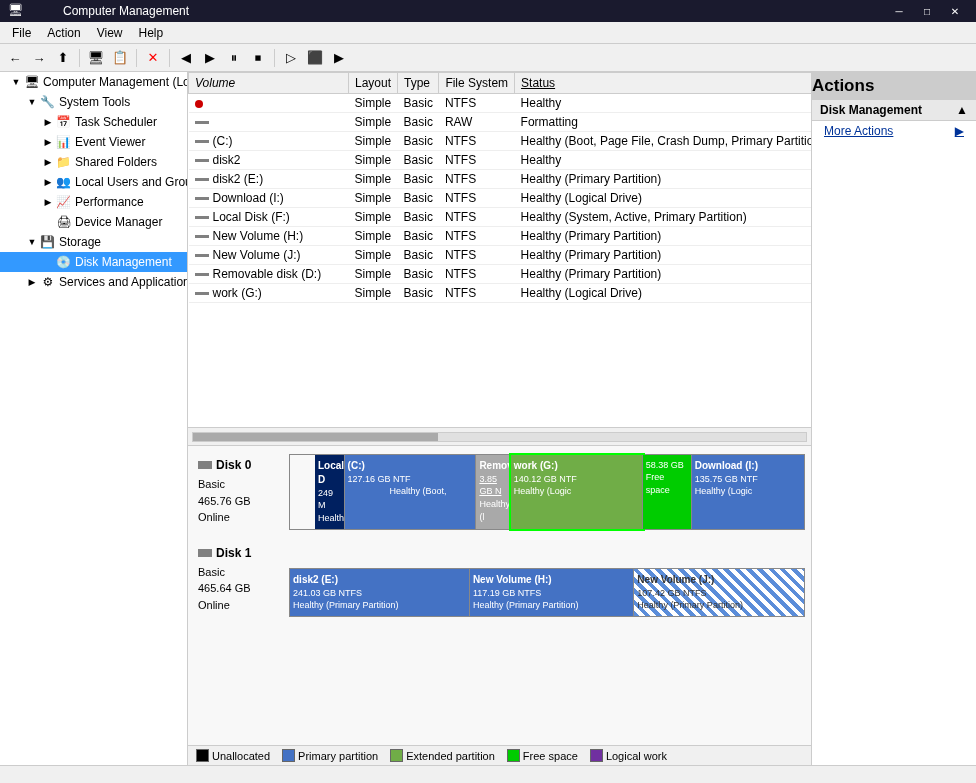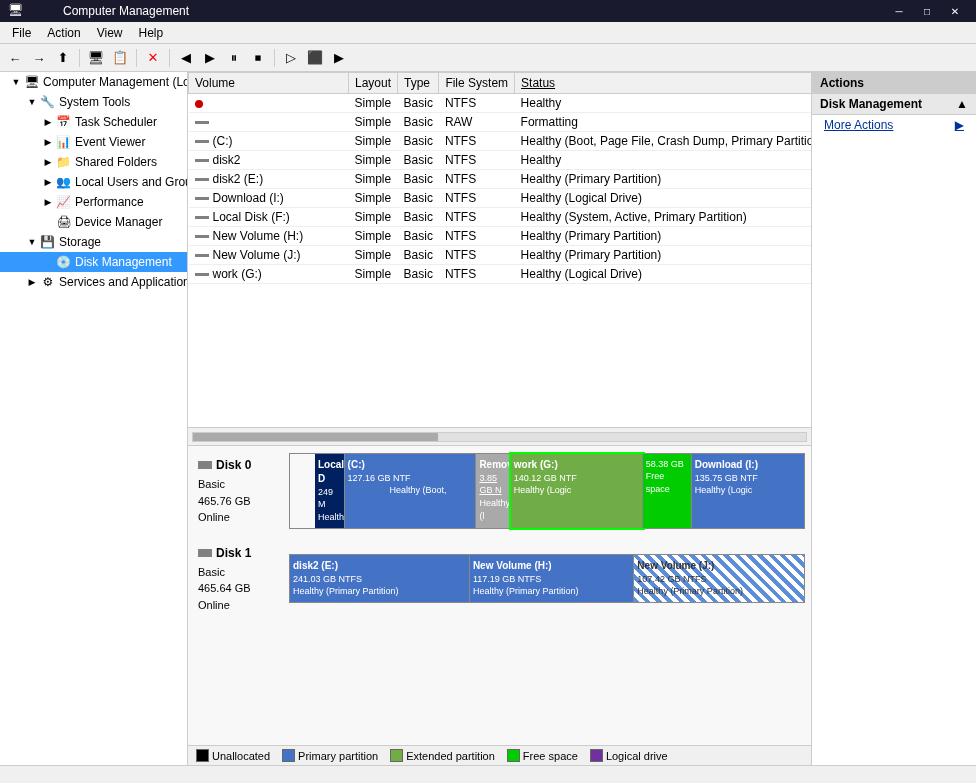--- a/index.html
+++ b/index.html
@@ -41,21 +41,21 @@
     
     .table-area { flex: 1; overflow: auto; min-height: 0; }
     table { width: 100%; border-collapse: collapse; font-size: 12px; }
     table th { background: #f0f0f0; border: 1px solid #ccc; padding: 3px 6px; text-align: left; font-weight: normal; position: sticky; top: 0; cursor: pointer; white-space: nowrap; }
     table td { border-bottom: 1px solid #eee; padding: 2px 6px; white-space: nowrap; font-size: 12px; }
     .disk-indicator { display: inline-block; width: 8px; height: 8px; border-radius: 50%; margin-right: 4px; vertical-align: middle; }
     .disk-red { background: #cc0000; }
 
     
     .disk-map-area { height: 300px; border-top: 1px solid #ccc; overflow-y: auto; background: #f8f8f8; padding: 6px; }
-    .disk-row { margin-bottom: 10px; display: flex; align-items: center; }
+    .disk-row { margin-bottom: 10px; display: flex; align-items: flex-end; }
     .disk-info { width: 95px; flex-shrink: 0; padding: 4px; font-size: 11px; line-height: 1.5; }
     .disk-info b { font-size: 12px; font-weight: bold; }
     .disk-bar-container { flex: 1; display: flex; position: relative; border: 1px solid #888; }
     .disk-seg { border-right: 1px solid #888; padding: 4px 3px; font-size: 10px; overflow: hidden; line-height: 1.4; cursor: pointer; }
     .disk-seg:last-child { border-right: none; }
     .seg-blue { background: #4472c4; color: white; }
     .seg-dark-blue { background: #002060; color: white; }
     .seg-green { background: #70ad47; color: white; }
     .seg-gray { background: #a9a9a9; color: white; }
     .seg-hatched { background: repeating-linear-gradient(45deg, #7aa3d4, #7aa3d4 3px, #ffffff 3px, #ffffff 6px); color: #333; }
@@ -68,21 +68,21 @@
     
     .legend { height: 20px; display: flex; align-items: center; padding: 0 8px; gap: 12px; font-size: 11px; border-top: 1px solid #ccc; background: #f0f0f0; }
     .legend-item { display: flex; align-items: center; gap: 3px; }
     .legend-box { width: 13px; height: 13px; border: 1px solid #666; }
     .leg-black { background: #000; }
     .leg-blue { background: #4472c4; }
     .leg-green { background: #70ad47; }
 
     
     .actions-panel { width: 165px; flex-shrink: 0; border-left: 1px solid #ccc; background: white; overflow-y: auto; }
-    .actions-header { background: #ccc; padding: 4px 8px; font-weight: bold; font-size: 12px; }
+    .actions-header { background: #ccc; padding: 4px 0; font-weight: bold; font-size: 17px; }
     .actions-section { background: #e8e8e8; padding: 3px 8px; font-weight: bold; font-size: 12px; border-bottom: 1px solid #ccc; display: flex; justify-content: space-between; align-items: center; }
     .actions-item { padding: 3px 12px; font-size: 12px; color: #003399; cursor: pointer; text-decoration: underline; display: flex; justify-content: space-between; align-items: center; }
 
     
     .status-bar { height: 18px; background: #f0f0f0; border-top: 1px solid #ccc; display: flex; align-items: center; padding: 0 6px; font-size: 11px; }
   </style>
 <style>
   .seg-lightgreen { background: #00cc00; color: white; }
   .seg-hatched { 
     background: repeating-linear-gradient(
@@ -193,21 +193,21 @@
       <span class="tree-label">Services and Applications</span>
     </div>
   </div>
 
   <div class="right-panel">
 
     <div class="table-area">
       <table>
         <thead>
           <tr>
-            <th style="min-width:160px;">Volume</th>
+            <th style="min-width:160px;font-style:italic;">Volume</th>
             <th>Layout</th>
             <th>Type</th>
             <th>File System</th>
             <th style="min-width:300px;text-decoration:underline;">Status</th>
           </tr>
         </thead>
         <tbody id="table-body">
         <tr>
     <td><span class="disk-indicator disk-red"></span></td>
     <td>Simple</td>
@@ -259,20 +259,27 @@
   </tr>
             <tr>
     <td><span style="display:inline-block;width:14px;height:3px;background:#808080;vertical-align:middle;margin-right:4px;"></span>New Volume (H:)</td>
     <td>Simple</td>
     <td>Basic</td>
     <td>NTFS</td>
     <td>Healthy (Primary Partition)</td>
   </tr>
             <tr>
     <td><span style="display:inline-block;width:14px;height:3px;background:#808080;vertical-align:middle;margin-right:4px;"></span>New Volume (J:)</td>
+    <td>Simple</td>
+    <td>Basic</td>
+    <td>NTFS</td>
+    <td>Healthy (Primary Partition)</td>
+  </tr>
+            <tr>
+    <td><span style="display:inline-block;width:14px;height:3px;background:#808080;vertical-align:middle;margin-right:4px;"></span>Removable disk (D:)</td>
     <td>Simple</td>
     <td>Basic</td>
     <td>NTFS</td>
     <td>Healthy (Primary Partition)</td>
   </tr>
             <tr>
     <td><span style="display:inline-block;width:14px;height:3px;background:#808080;vertical-align:middle;margin-right:4px;"></span>work (G:)</td>
     <td>Simple</td>
     <td>Basic</td>
     <td>NTFS</td>
@@ -377,21 +384,21 @@
       <div class="legend-item">
         <div class="legend-box leg-green"></div>
         <span>Extended partition</span>
       </div>
       <div class="legend-item">
         <div class="legend-box" style="background:#00cc00;"></div>
         <span>Free space</span>
       </div>
       <div class="legend-item">
         <div class="legend-box" style="background:#7030a0;"></div>
-        <span>Logical drive</span>
+        <span>Logical work</span>
       </div>
     </div>
 
   </div>
 
   <div class="actions-panel">
     <div class="actions-header">Actions</div>
     <div class="actions-section">
       <span>Disk Management</span>
       <span>▲</span>

